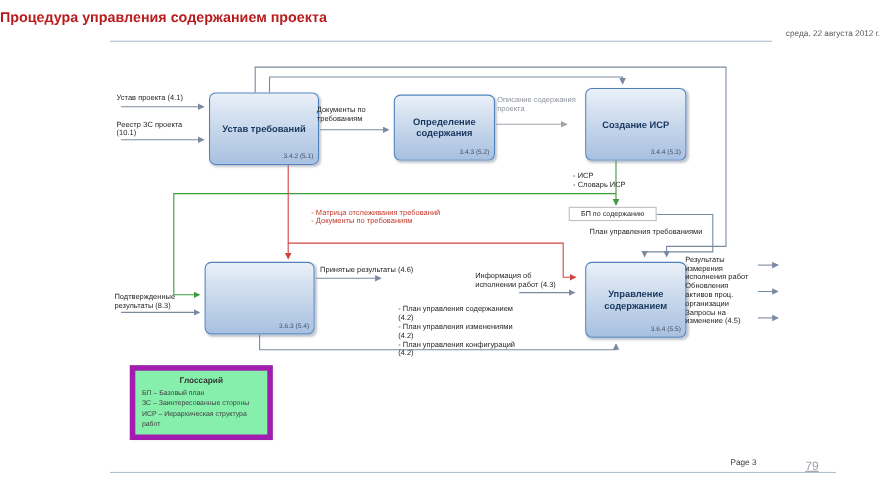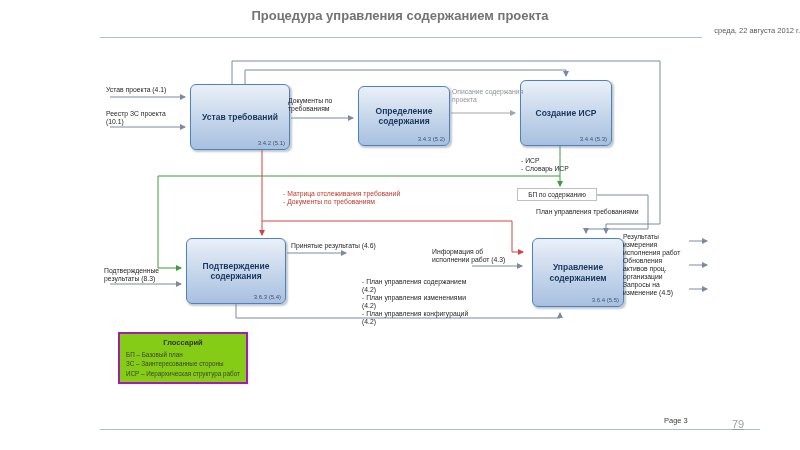--- a/index.html
+++ b/index.html
@@ -1,30 +1,30 @@
 <!DOCTYPE html>
 <html><head>
 <meta charset="utf-8">
 <style>
   html,body{margin:0;padding:0;background:#fff;}
   .slide{position:relative;width:800px;height:450px;background:#ffffff;font-family:"Liberation Sans",sans-serif;overflow:hidden;}
-  .title{position:absolute;top:8px;left:0;width:100%;text-align:center;font-size:13px;font-weight:bold;color:#737373;}
+  .title{position:absolute;top:8px;left:0;width:100%;text-align:left;font-size:13px;font-weight:bold;color:#b91c1c;}
   .date{position:absolute;top:26px;left:0;width:100%;text-align:right;font-size:7.5px;color:#595959;}
   .hr{position:absolute;height:1px;background:#aebfd4;}
   .pbox{position:absolute;border:1px solid #4f81bd;border-radius:6px;
         background:linear-gradient(180deg,#eaf0f8 0%,#c4d5ea 55%,#a8c0e0 100%);
         box-shadow:1.5px 1.5px 2px rgba(120,130,150,.45);
         display:flex;align-items:center;justify-content:center;text-align:center;
         color:#17375e;font-size:8.5px;font-weight:bold;line-height:1.2;padding:3px;box-sizing:border-box;}
   .pbox .code{position:absolute;right:4px;bottom:2px;font-size:6px;font-weight:normal;color:#44546a;}
   .lbl{position:absolute;font-size:6.8px;line-height:1.18;color:#262626;white-space:pre-line;}
   .lbl.gray{color:#8f949c;}
   .lbl.red{color:#c0392b;}
   .bp-tag{position:absolute;border:1px solid #bfbfbf;background:#ffffff;font-size:6.5px;color:#262626;text-align:center;line-height:12px;box-sizing:border-box;}
-  .glossary{position:absolute;border:2px solid #a21caf;background:#84cc16;padding:4px 6px;box-shadow:1px 1px 2px rgba(0,0,0,.08);box-sizing:border-box;}
+  .glossary{position:absolute;border:5px solid #a21caf;background:#86efac;padding:4px 6px;box-shadow:1px 1px 2px rgba(0,0,0,.08);box-sizing:border-box;}
   .glossary-title{font-size:7.5px;font-weight:bold;color:#333;text-align:center;margin-bottom:3px;}
   .glossary-item{font-size:6.3px;color:#404040;line-height:1.5;}
   .footer-page{position:absolute;font-size:7.5px;color:#404040;}
   .slide-number{position:absolute;font-size:11px;color:#9aa0a6;}
   svg.connectors{position:absolute;left:0;top:0;pointer-events:none;}
 </style>
 </head>
 <body>
 
 <div class="slide">
@@ -77,26 +77,25 @@
   </svg>
 
   <div class="pbox" style="left:190px;top:84px;width:100px;height:66px;">
     <span>Устав требований</span>
     <span class="code">3.4.2 (5.1)</span>
   </div>
   <div class="pbox" style="left:358px;top:86px;width:92px;height:60px;justify-content:flex-end;">
     <span>Определение содержания</span>
     <span class="code">3.4.3 (5.2)</span>
   </div>
-  <div class="pbox" style="left:520px;top:80px;width:92px;height:66px;">
+  <div class="pbox" style="left:532px;top:80px;width:92px;height:66px;">
     <span>Создание ИСР</span>
     <span class="code">3.4.4 (5.3)</span>
   </div>
   <div class="pbox" style="left:186px;top:238px;width:100px;height:66px;">
-    <span>Подтверждение содержания</span>
     <span class="code">3.6.3 (5.4)</span>
   </div>
   <div class="pbox" style="left:532px;top:238px;width:92px;height:69px;">
     <span>Управление содержанием</span>
     <span class="code">3.6.4 (5.5)</span>
   </div>
 
   <div class="lbl" style="left:106px;top:86px;width:76px;">Устав проекта (4.1)</div>
   <div class="lbl" style="left:106px;top:110px;width:76px;">Реестр ЗС проекта (10.1)</div>
   <div class="lbl" style="left:104px;top:267px;width:80px;">Подтвержденные результаты (8.3)</div>

